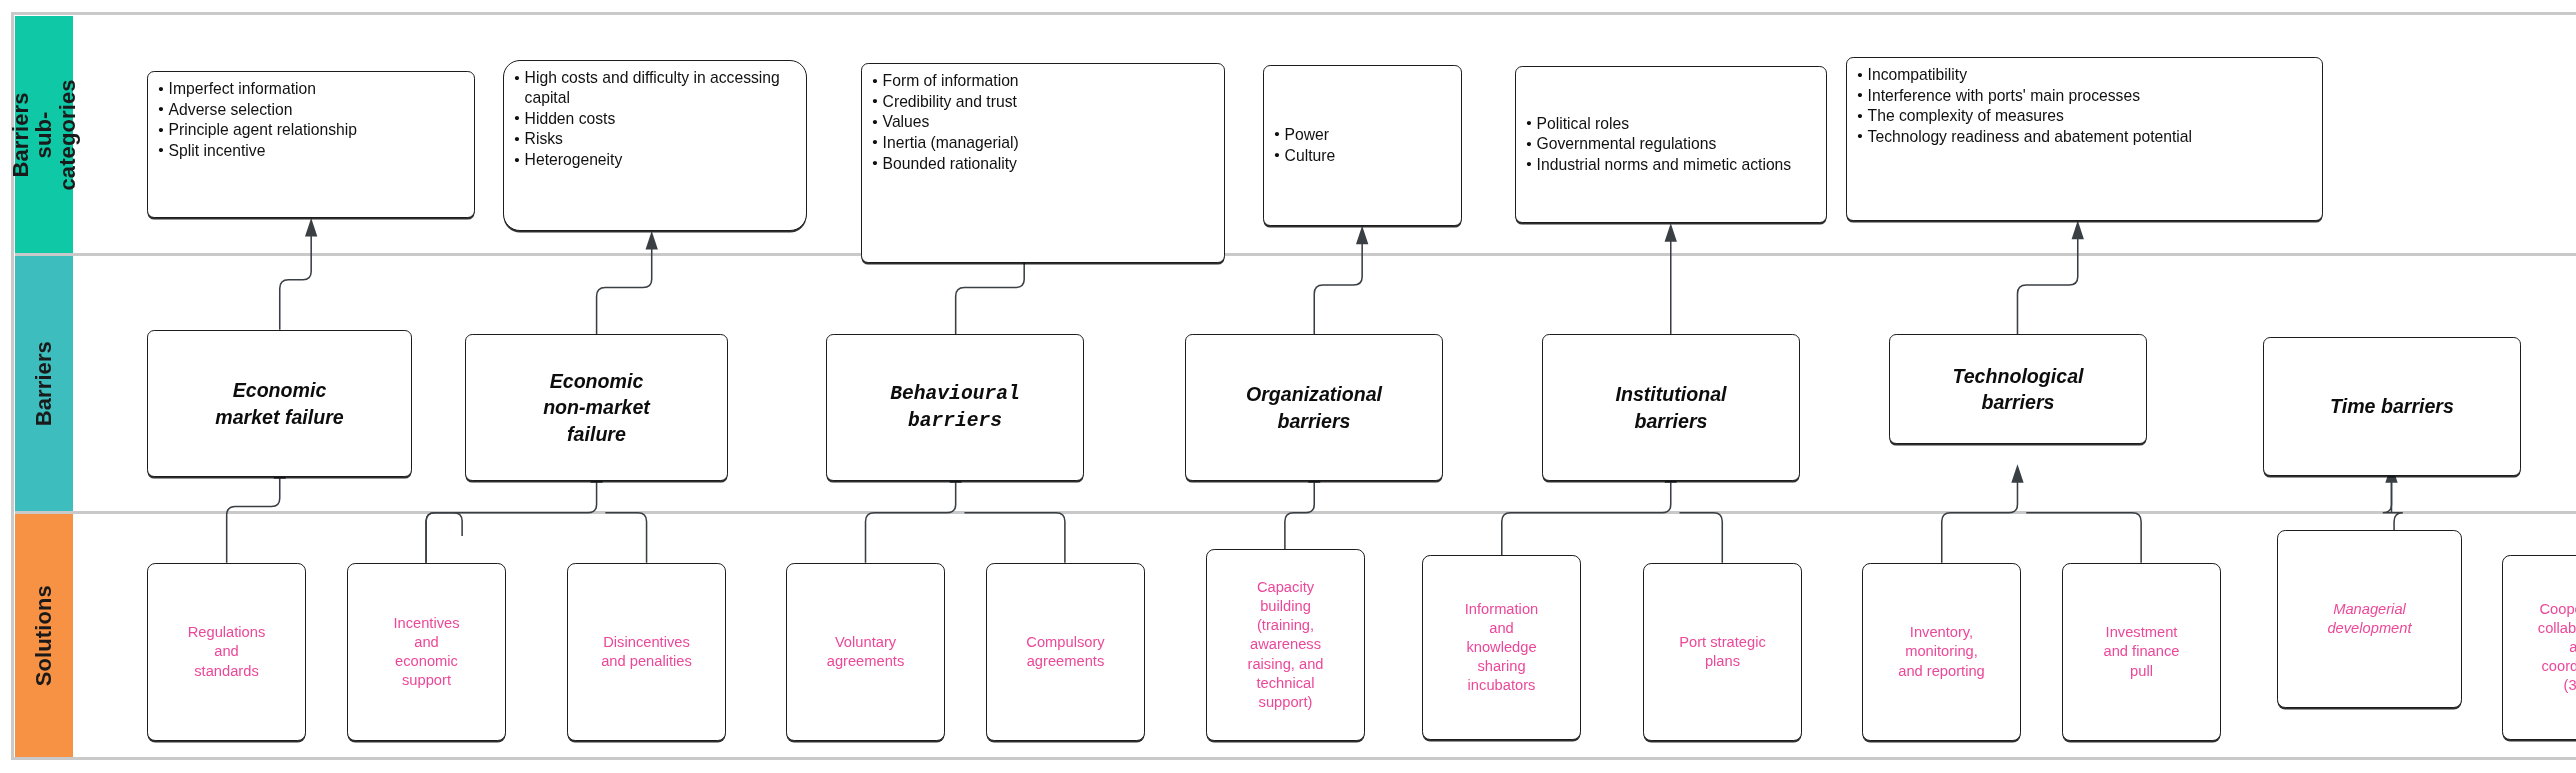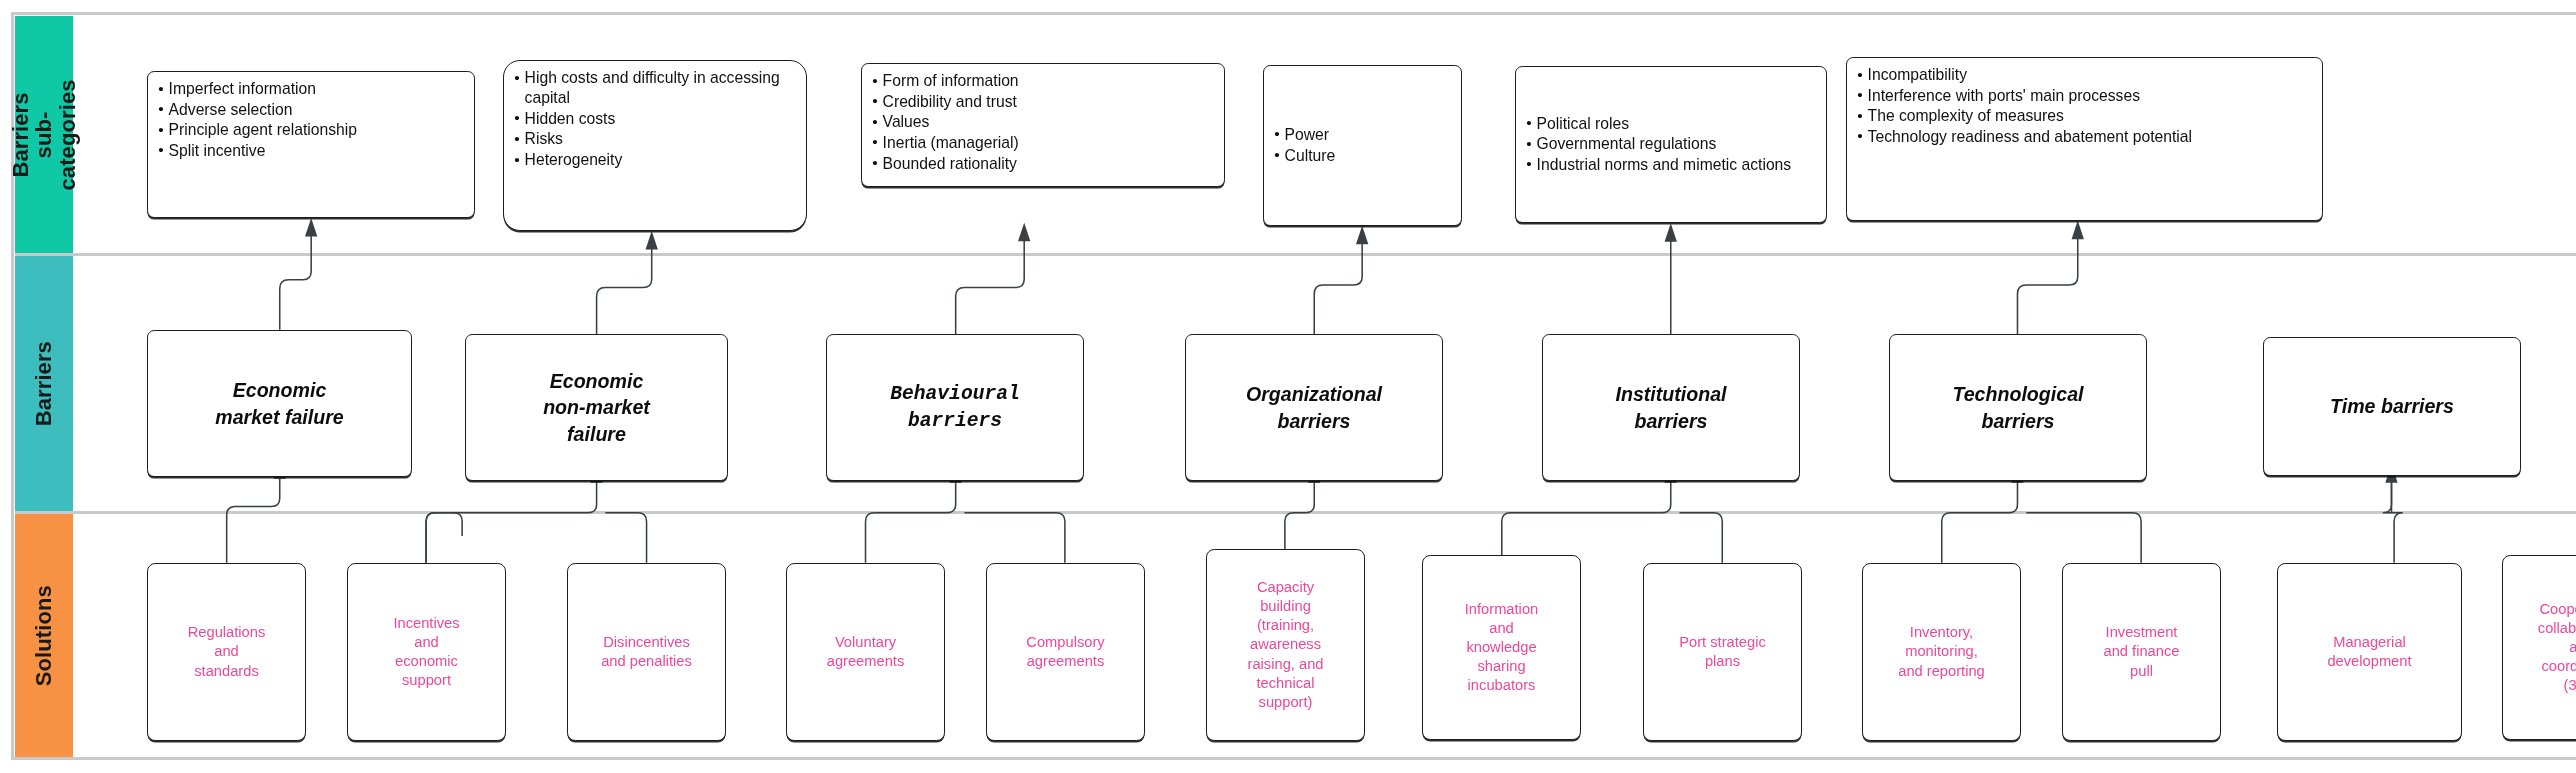--- a/index.html
+++ b/index.html
@@ -223,21 +223,21 @@
 
   <div class="node sub-box" style="left:503px; top:60px; width:304px; height:171px;border-radius:17px;">
     <ul>
       <li>High costs and difficulty in accessing capital</li>
       <li>Hidden costs</li>
       <li>Risks</li>
       <li>Heterogeneity</li>
     </ul>
   </div>
 
-  <div class="node sub-box" style="left:861px; top:63px; width:364px; height:124px;">
+  <div class="node sub-box" style="left:861px; top:63px; width:364px; height:200px;">
     <ul>
       <li>Form of information</li>
       <li>Credibility and trust</li>
       <li>Values</li>
       <li>Inertia (managerial)</li>
       <li>Bounded rationality</li>
     </ul>
   </div>
 
   <div class="node sub-box" style="left:1263px; top:65px; width:199px; height:161px; align-items:center;">
@@ -283,21 +283,21 @@
   <div class="node barrier-box" style="left:1185px; top:334px; width:258px; height:147px;">
     <div class="btxt">Organizational
 barriers</div>
   </div>
 
   <div class="node barrier-box" style="left:1542px; top:334px; width:258px; height:147px;">
     <div class="btxt">Institutional
 barriers</div>
   </div>
 
-  <div class="node barrier-box" style="left:1889px; top:334px; width:258px; height:147px;">
+  <div class="node barrier-box" style="left:1889px; top:334px; width:258px; height:110px;">
     <div class="btxt">Technological
 barriers</div>
   </div>
 
   <div class="node barrier-box" style="left:2263px; top:337px; width:258px; height:139px;">
     <div class="btxt">Time barriers</div>
   </div>
 
   <div class="node solution-box" style="left:147px; top:563px; width:159px; height:178px;">
     <div class="stxt">Regulations
@@ -355,21 +355,21 @@
 monitoring,
 and reporting</div>
   </div>
 
   <div class="node solution-box" style="left:2062px; top:563px; width:159px; height:178px;">
     <div class="stxt">Investment
 and finance
 pull</div>
   </div>
 
-  <div class="node solution-box" style="left:2277px; top:563px; width:185px; height:178px;">
+  <div class="node solution-box" style="left:2277px; top:530px; width:185px; height:178px;font-style:italic;">
     <div class="stxt">Managerial
 development</div>
   </div>
 
   <div class="node solution-box" style="left:2502px; top:555px; width:159px; height:185px;">
     <div class="stxt">Cooperation,
 collaboration,
 and
 coordination
 (3Cs)</div>

